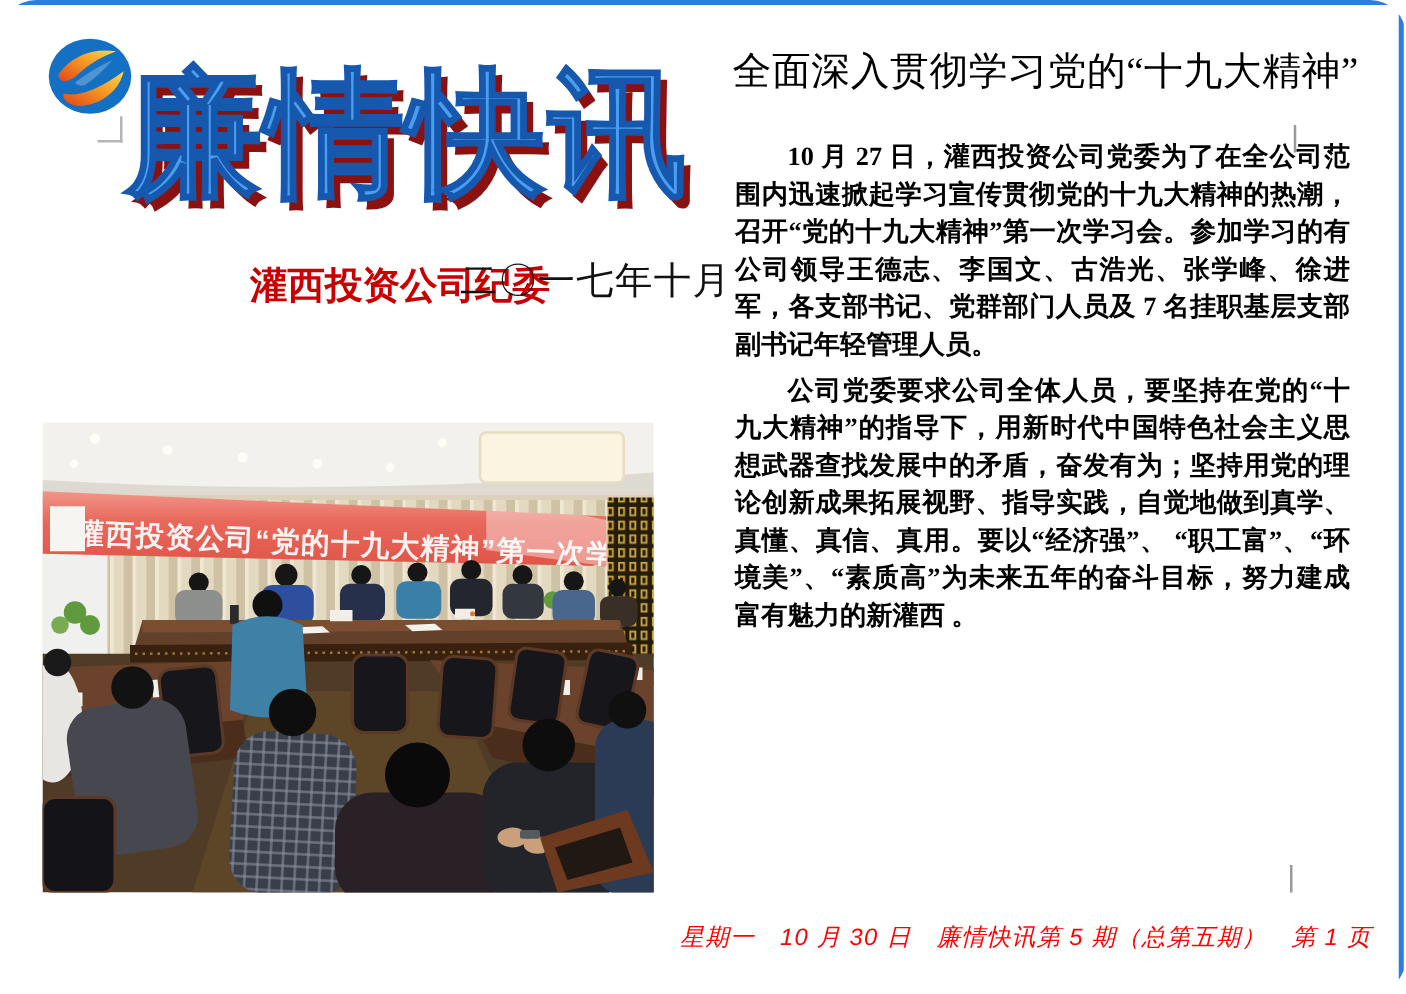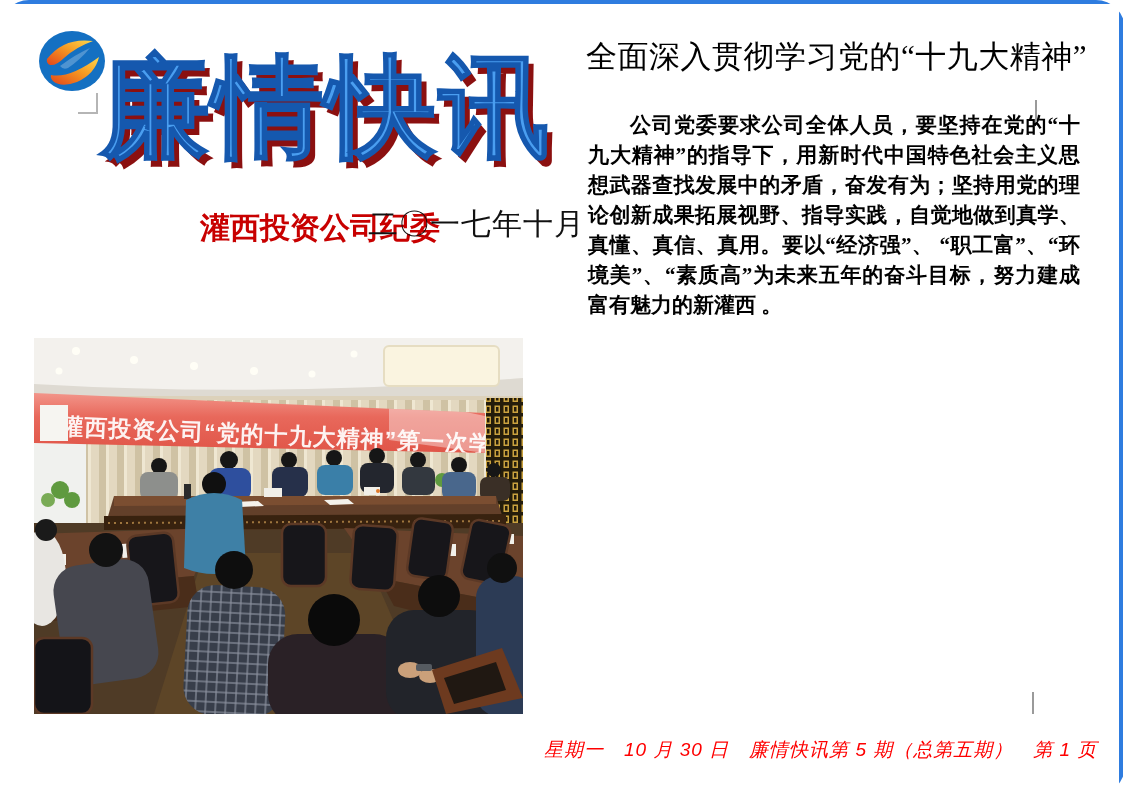--- a/index.html
+++ b/index.html
@@ -220,20 +220,21 @@
 
     <g>
       <polygon points="398,332 468,310 489,360 412,376" fill="#6d3a1f"></polygon>
       <polygon points="410,340 462,324 472,352 420,366" fill="#201812"></polygon>
       <rect x="0" y="300" width="58" height="76" rx="10" fill="#141418" stroke="#5c3926" stroke-width="2.5"></rect>
     </g>
   </svg>
 
   <h1 class="art-title">全面深入贯彻学习党的“十九大精神”</h1>
   <div class="art-body">
+    <p>10 月 27 日，灌西投资公司党委为了在全公司范围内迅速掀起学习宣传贯彻党的十九大精神的热潮，召开“党的十九大精神”第一次学习会。参加学习的有公司领导王德志、李国文、古浩光、张学峰、徐进军，各支部书记、党群部门人员及 7 名挂职基层支部副书记年轻管理人员。</p>
     <p>公司党委要求公司全体人员，要坚持在党的“十九大精神”的指导下，用新时代中国特色社会主义思想武器查找发展中的矛盾，奋发有为；坚持用党的理论创新成果拓展视野、指导实践，自觉地做到真学、真懂、真信、真用。要以“经济强”、 “职工富”、“环境美”、“素质高”为未来五年的奋斗目标，努力建成富有魅力的新灌西 。</p>
   </div>
 
   <div class="caret caret-1"></div>
   <div class="caret caret-2"></div>
 
   <div class="footer">星期一　10 月 30 日　廉情快讯第 5 期（总第五期）　第 1 页</div>
 </div>
 
 </body></html>

